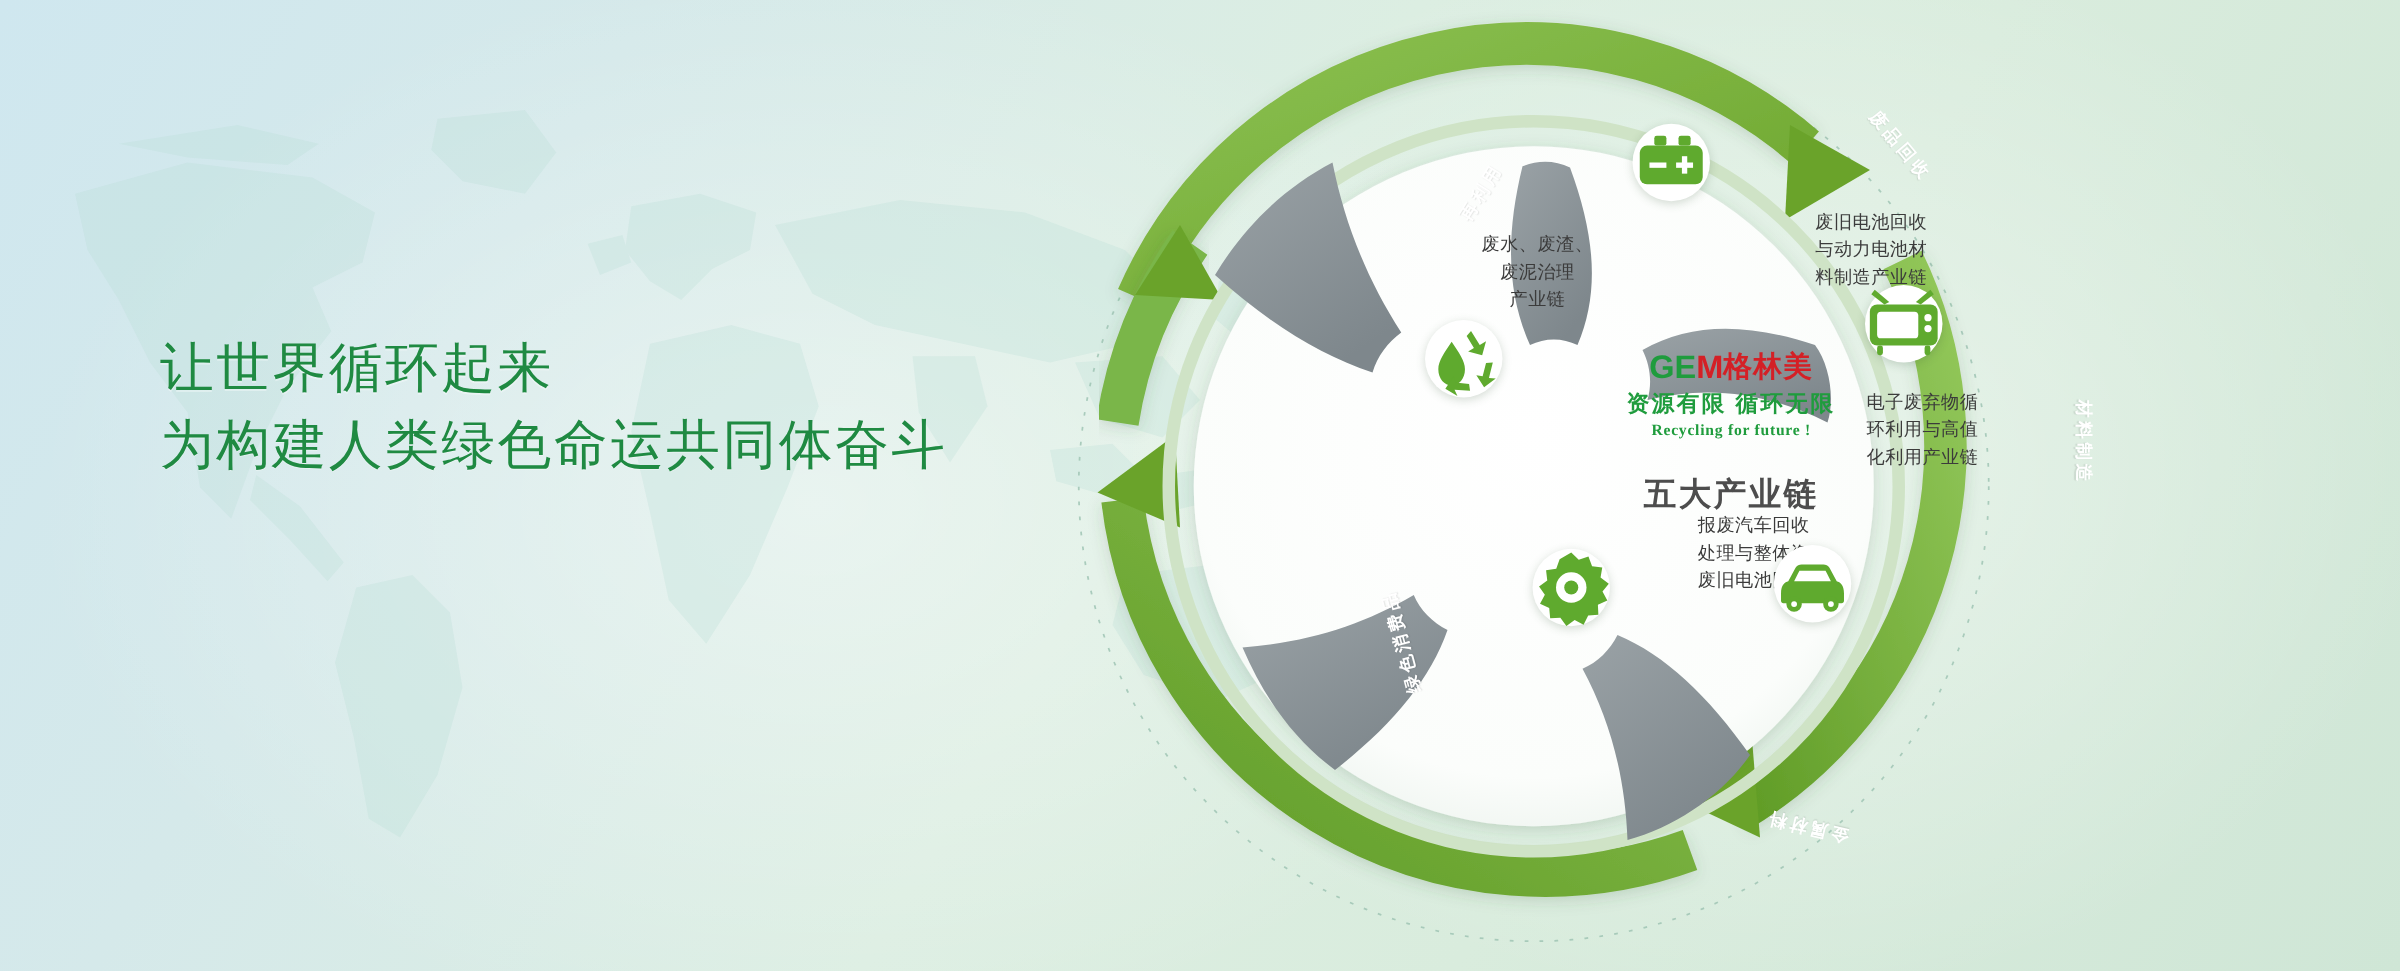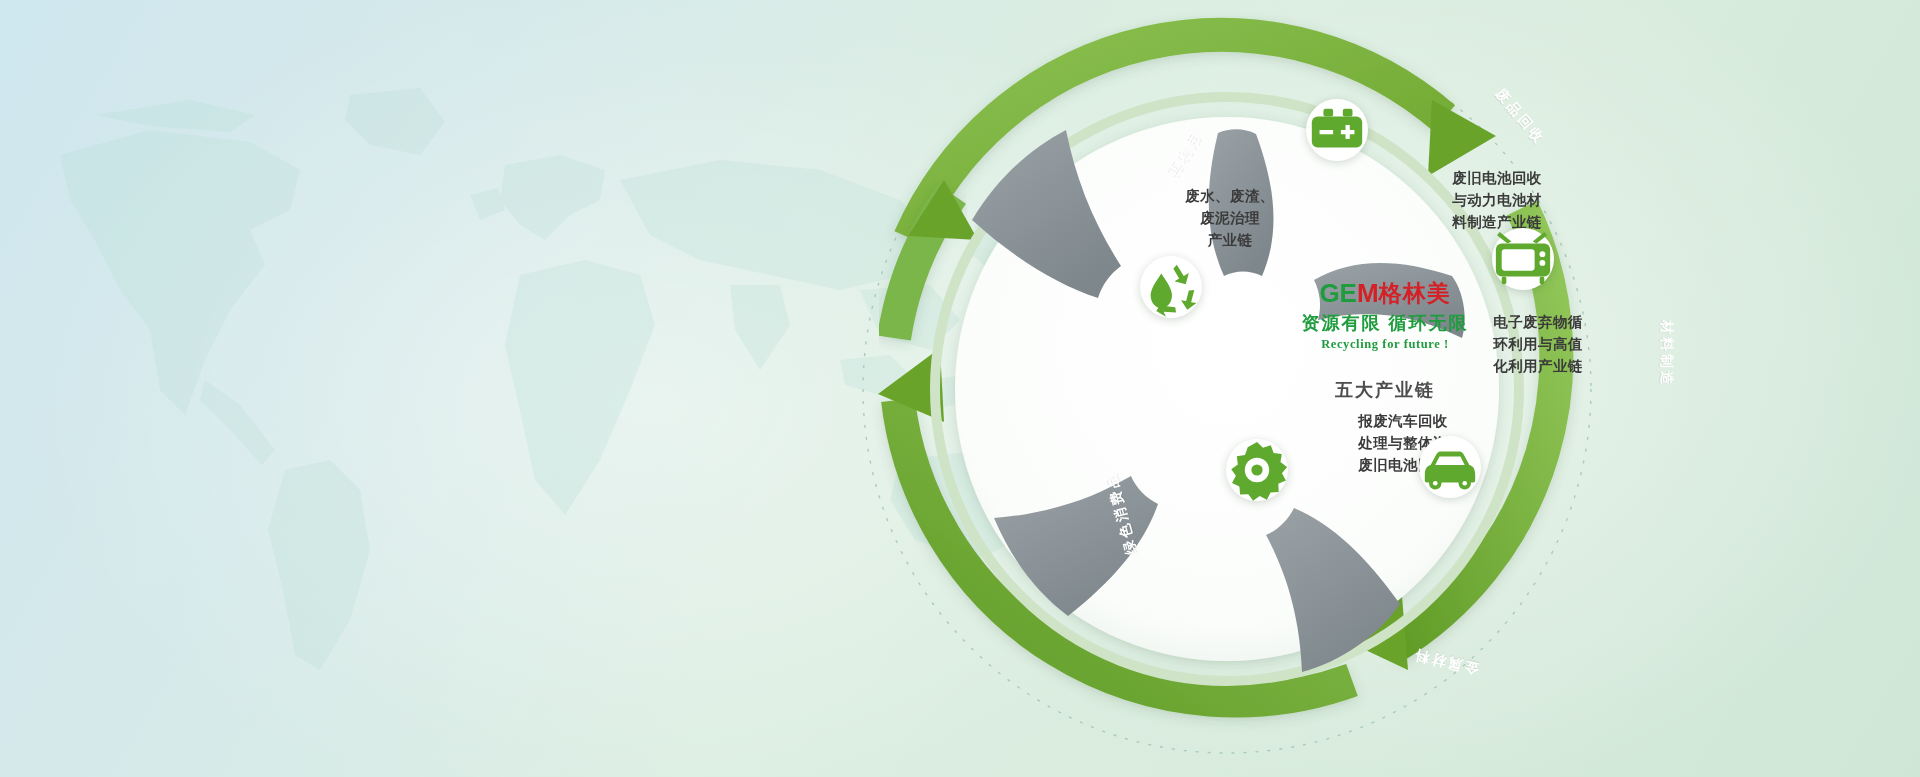--- a/index.html
+++ b/index.html
@@ -69,21 +69,21 @@
 
   .seg-label {
     position: absolute;
     color: #3b3b3b;
     font-size: 14.5px;
     line-height: 1.5;
     text-align: center;
     letter-spacing: 0.4px;
     white-space: pre-line;
     pointer-events: none;
-    font-weight: 700;
+    font-weight: 400;
   }
   .lbl-waste-water  { left: 1150px; top: 186px; width: 160px; }
   .lbl-battery      { left: 1417px; top: 168px; width: 160px; }
   .lbl-ewaste       { left: 1458px; top: 312px; width: 160px; }
   .lbl-vehicle      { left: 1323px; top: 411px; width: 160px; }
   .lbl-cobalt       { left: 1153px; top: 352px; width: 150px; }
 
   
   .center-block {
     position: absolute;
@@ -126,21 +126,21 @@
   .gem-en {
     margin-top: 2px;
     font-size: 12.5px;
     font-weight: 700;
     color: #1f9c3d;
     letter-spacing: 0.6px;
     font-family: "Liberation Serif", "DejaVu Serif", serif;
   }
   .center-title {
     margin-top: 26px;
-    font-size: 18px;
+    font-size: 26px;
     font-weight: 700;
     color: #4d4d4d;
     letter-spacing: 2px;
   }
 
   
   .ring-label {
     position: absolute;
     color: #ffffff;
     font-size: 14px;
@@ -209,20 +209,24 @@
         <path d="M930 320 L965 315 L975 340 L940 348 Z"></path>
 
         <path d="M975 165 L995 150 L1005 185 L990 210 L972 195 Z"></path>
 
         <path d="M900 400 L985 390 L1035 420 L1030 475 L975 500 L915 480 L890 440 Z"></path>
         <path d="M1055 505 L1085 498 L1095 520 L1065 528 Z"></path>
       </g>
     </svg>
   </div>
 
+  <div class="headline">
+    <div class="line">让世界循环起来</div>
+    <div class="line">为构建人类绿色命运共同体奋斗</div>
+  </div>
 
   <div id="diagram">
     <svg viewBox="0 0 790 762" xmlns="http://www.w3.org/2000/svg">
       <defs>
         <linearGradient id="gOuterA" x1="0" y1="0" x2="1" y2="1">
           <stop offset="0%" stop-color="#8cc152"></stop>
           <stop offset="100%" stop-color="#6aa32a"></stop>
         </linearGradient>
         <linearGradient id="gOuterB" x1="1" y1="0" x2="0" y2="1">
           <stop offset="0%" stop-color="#93c85b"></stop>

